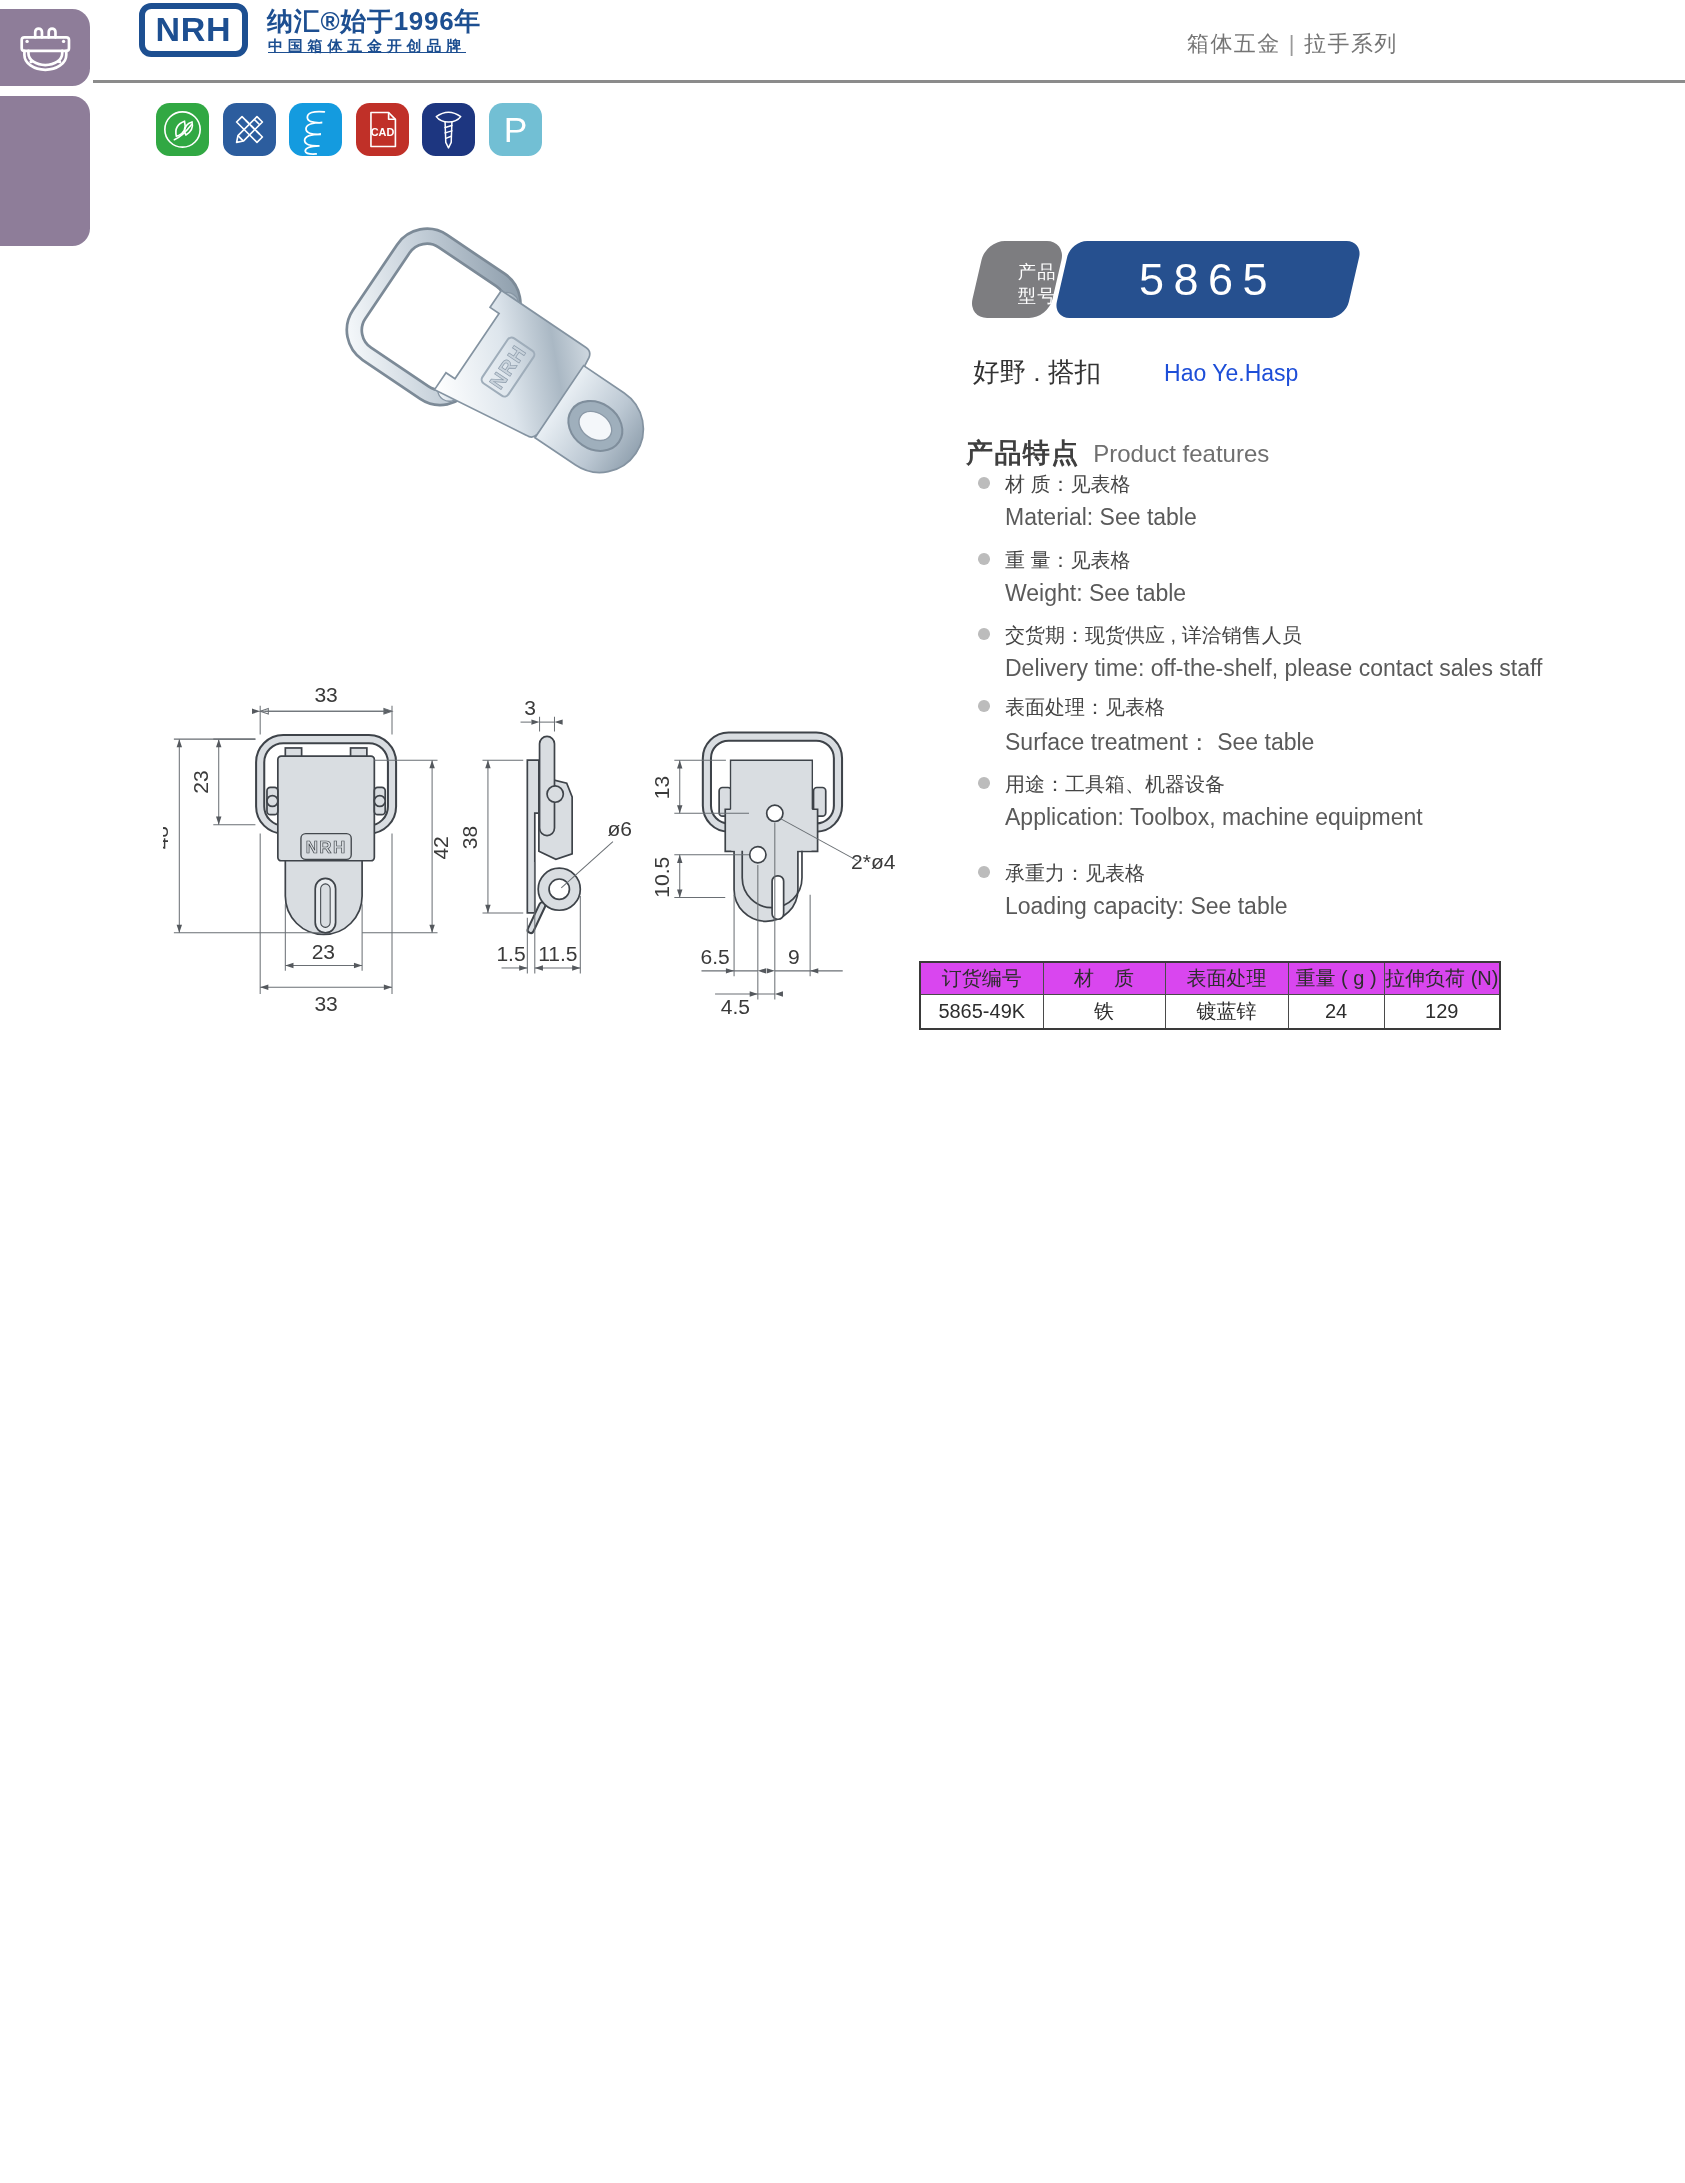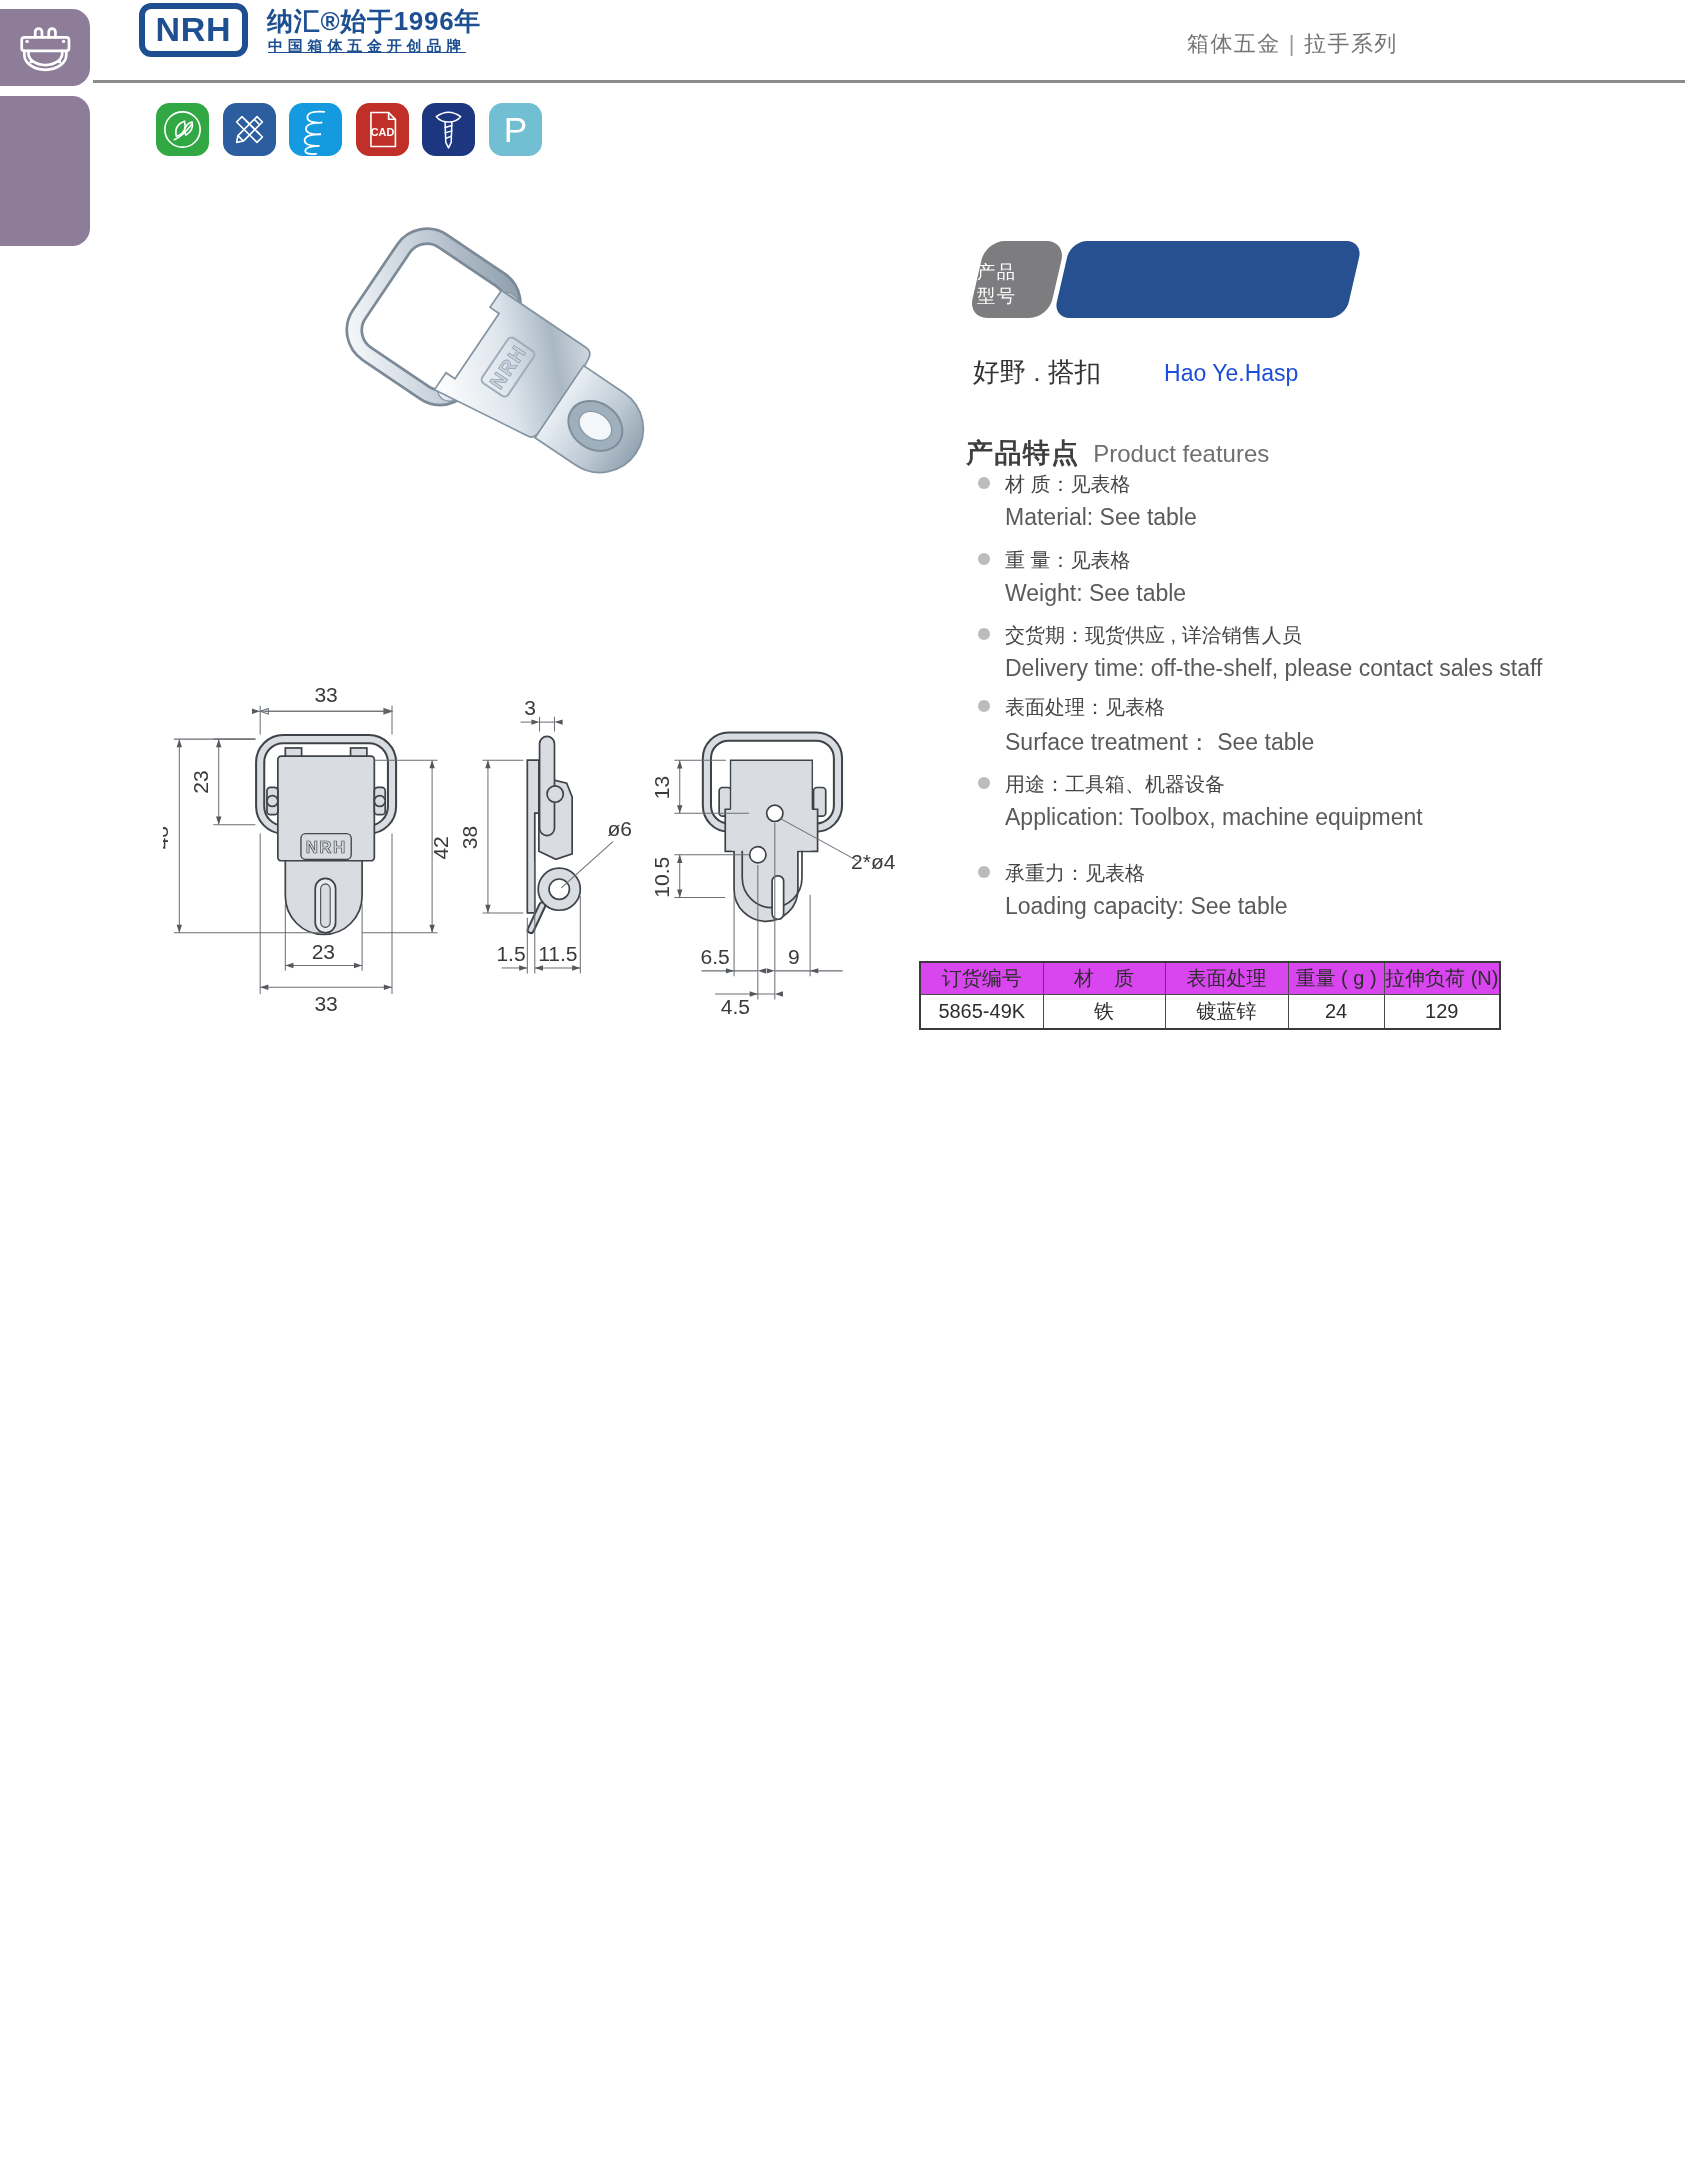--- a/index.html
+++ b/index.html
@@ -17,21 +17,21 @@
   .header-right{position:absolute;left:1187px;top:28.5px;font-size:22px;color:#757575;letter-spacing:1.4px;}
   .header-right .sep{color:#9a9a9a;padding:0 8.2px;font-weight:300;}
   .divider{position:absolute;left:93px;top:80px;width:1592px;height:2.7px;background:#8b8b8b;}
   
   .icon-row{position:absolute;left:156px;top:103px;display:flex;gap:13.6px;}
   .sq-icon{width:53px;height:53px;border-radius:13.6px;display:flex;align-items:center;justify-content:center;}
   
   .badge-gray{position:absolute;left:977px;top:241px;width:80px;height:77px;background:#7d7d80;
               border-radius:19px;transform:skewX(-13deg);}
   .badge-gray-text{position:absolute;left:977px;top:241px;width:80px;height:85px;display:flex;flex-direction:column;
-              align-items:flex-start;justify-content:center;color:#fff;font-size:18.3px;line-height:1.3;letter-spacing:1.4px;}
+              align-items:flex-end;justify-content:center;color:#fff;font-size:18.3px;line-height:1.3;letter-spacing:1.4px;}
   .badge-blue{position:absolute;left:1062px;top:241px;width:292px;height:77px;background:#26508f;
               border-radius:16.3px;transform:skewX(-13deg);}
   .badge-blue-text{position:absolute;left:1062px;top:241px;width:292px;height:77px;display:flex;
               align-items:center;justify-content:center;color:#fff;font-size:45px;letter-spacing:9.5px;}
   .product-name{position:absolute;left:973px;top:338px;display:flex;align-items:baseline;gap:24px;}
   .product-name .cn{font-size:26.5px;color:#333;}
   .product-name .en{font-size:23px;color:#1d4ed8;margin-left:39px;margin-top:22px;}
   
   .feat-title{position:absolute;left:966px;top:435px;display:flex;align-items:baseline;}
   .feat-title .cn{font-size:27px;font-weight:bold;color:#3f3f3f;letter-spacing:1.4px;}
@@ -172,20 +172,21 @@
       </g>
     </svg>
   </div>
 
   <div class="badge-gray"></div>
   <div class="badge-gray-text">
     <span>产品</span>
     <span>型号</span>
   </div>
   <div class="badge-blue"></div>
+  <div class="badge-blue-text">5865</div>
 
   <div class="product-name">
     <span class="cn">好野 . 搭扣</span>
     <span class="en">Hao Ye.Hasp</span>
   </div>
 
   <div class="feat-title">
     <span class="cn">产品特点</span>
     <span class="en">Product features</span>
   </div>

